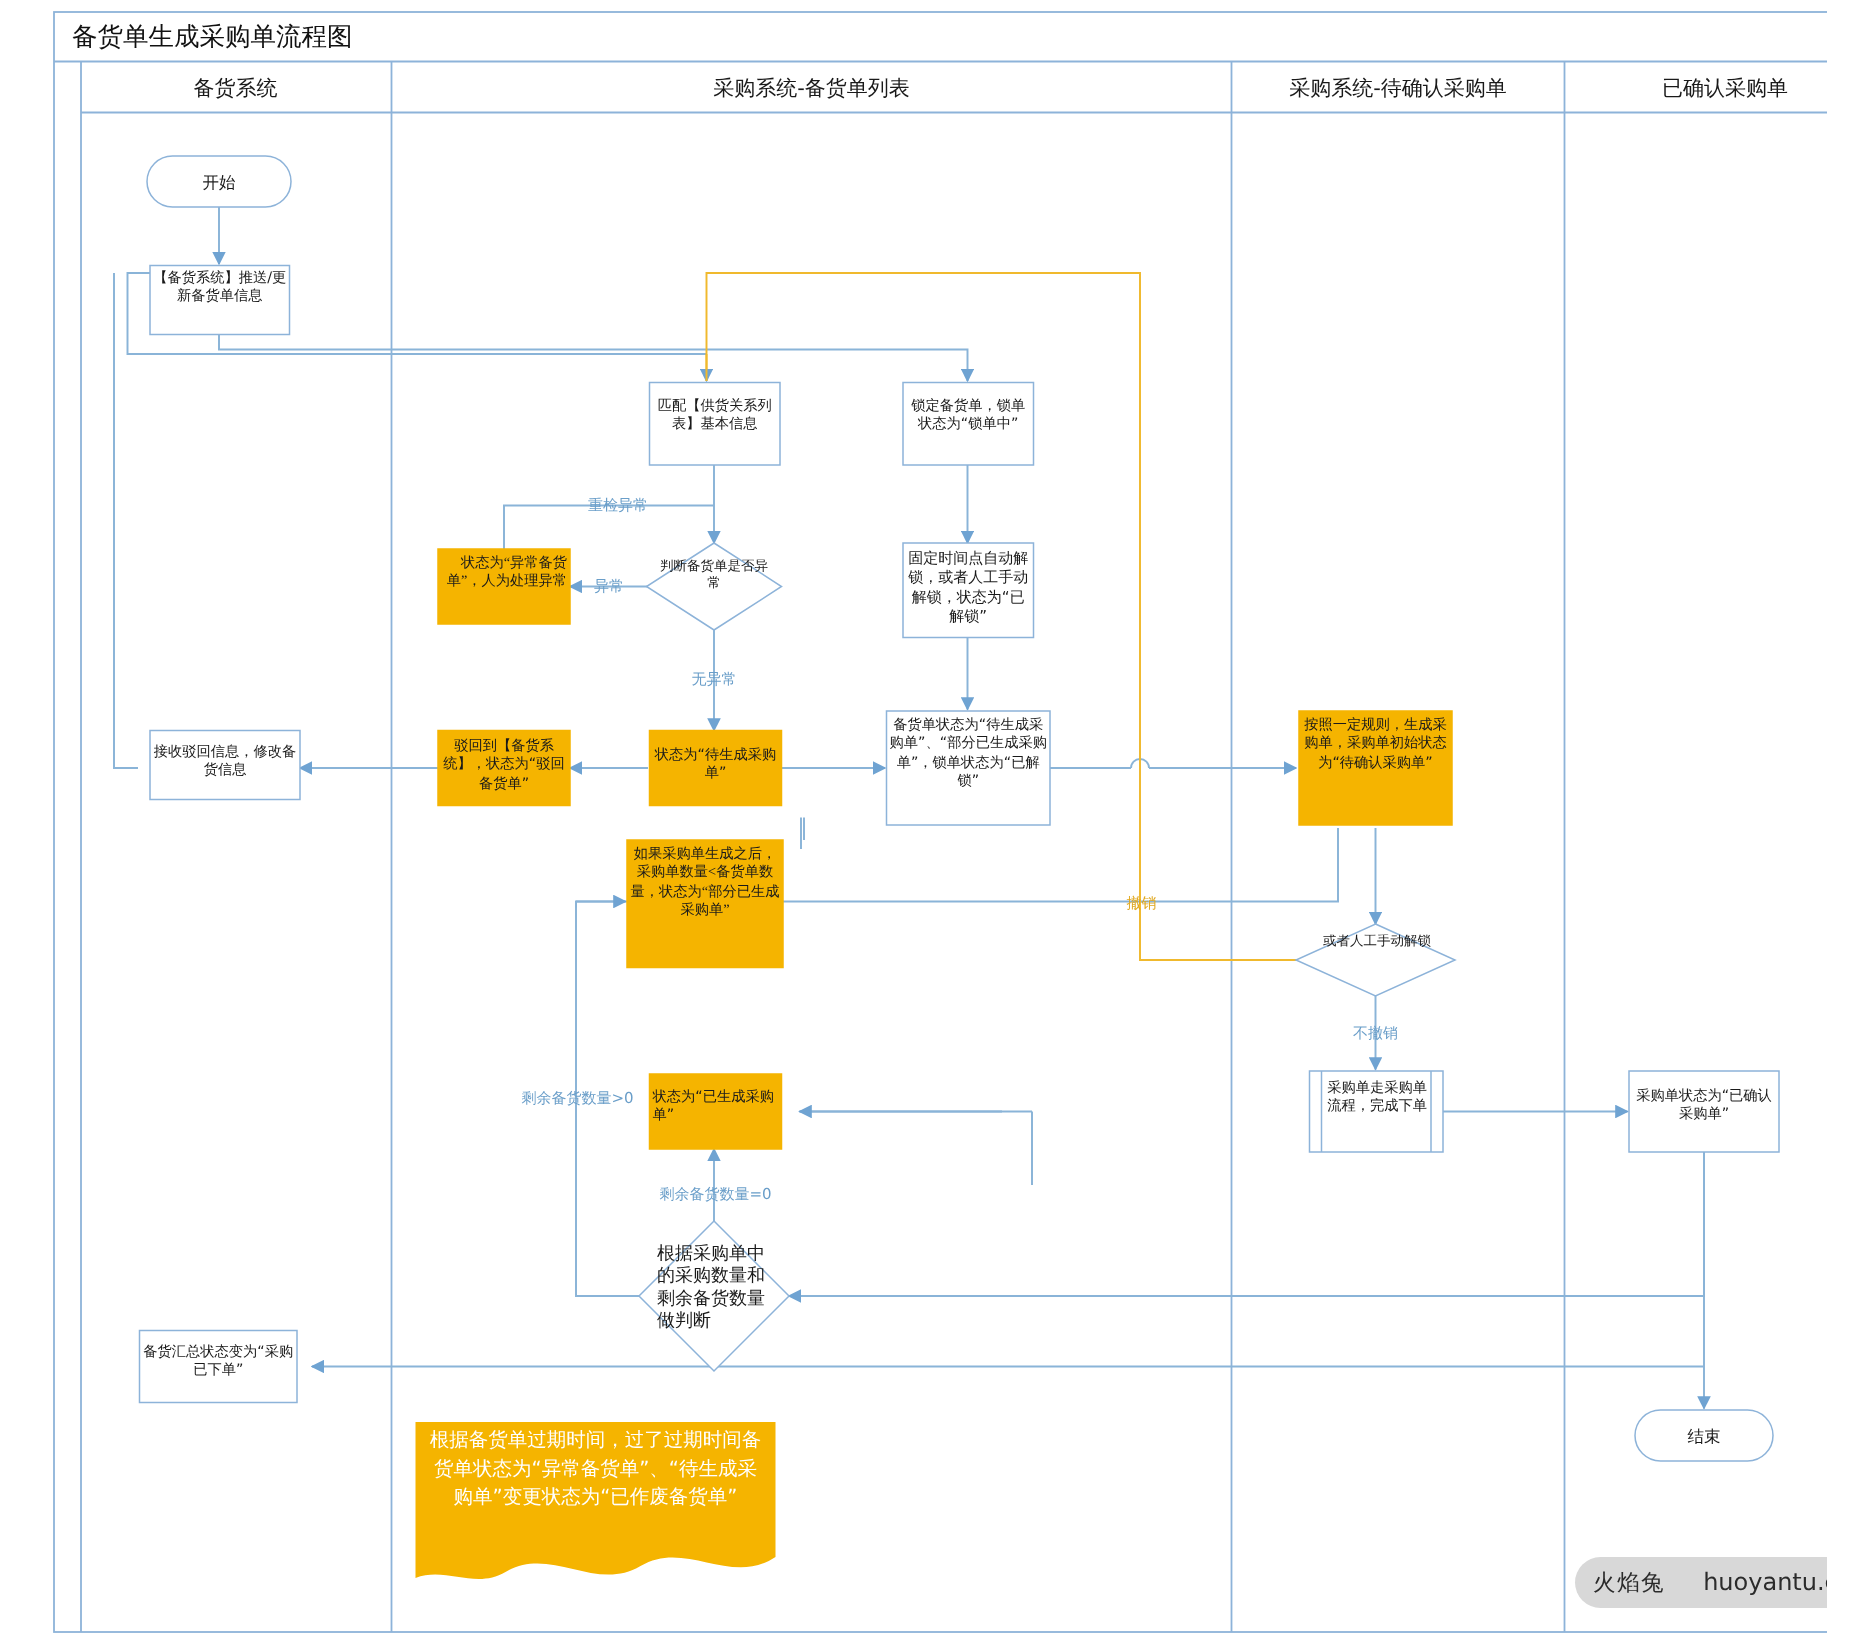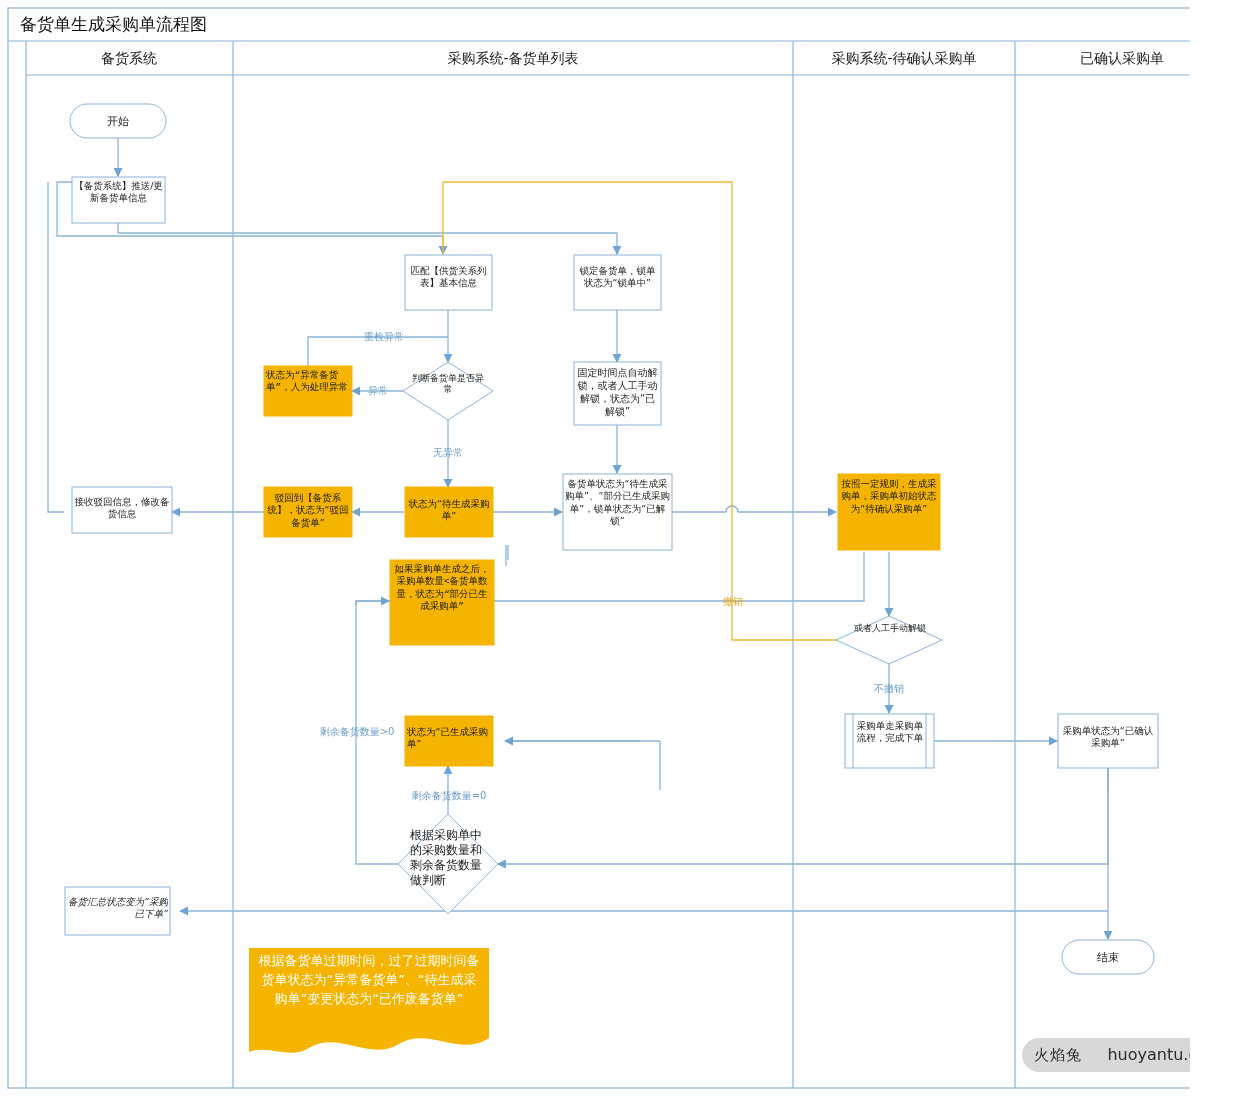--- a/index.html
+++ b/index.html
@@ -1,17 +1,17 @@
 <!DOCTYPE html>
 <html><head>
 <meta charset="utf-8">
 <style>
   html,body{margin:0;padding:0;background:#ffffff;}
   body{font-family:"DejaVu Sans","Liberation Sans",sans-serif;}
-  #root{position:relative;width:1190px;height:1096px;overflow:hidden;background:#fff;}
+  #root{position:relative;width:1190px;height:1096px;overflow:hidden;background:#fff;margin-left:28px;}
   svg{display:block;}
   .lbl{font-size:11px;fill:#1a1a1a;}
   .hdr{font-size:14px;fill:#1a1a1a;}
   .edge-lbl{font-size:10px;}
 </style>
 </head>
 <body>
 
 <div id="root">
 
@@ -151,21 +151,21 @@
     <g>
       <rect x="574" y="255" width="87" height="55" fill="#fff" stroke="#8db3d9"></rect>
       <foreignObject x="576" y="265" width="83" height="46">
         <div xmlns="http://www.w3.org/1999/xhtml" style="font-family:'DejaVu Sans','Liberation Sans',sans-serif;font-size:9.5px;color:#1a1a1a;text-align:center;line-height:1.3;">锁定备货单，锁单状态为“锁单中”</div>
       </foreignObject>
     </g>
 
     <g>
       <rect x="264" y="366" width="88" height="50" fill="#f5b400" stroke="#f5b400"></rect>
       <foreignObject x="266" y="370" width="84" height="46">
-        <div xmlns="http://www.w3.org/1999/xhtml" style="font-family:Liberation Mono, monospace;font-size:9.5px;color:#1a1a1a;text-align:left;line-height:1.3;">状态为“异常备货单”，人为处理异常</div>
+        <div xmlns="http://www.w3.org/1999/xhtml" style="font-family:Liberation Serif, serif;font-size:9.5px;color:#1a1a1a;text-align:right;line-height:1.3;">状态为“异常备货单”，人为处理异常</div>
       </foreignObject>
     </g>
 
     <g>
       <polygon points="448,362 493,391 448,420 403,391" fill="#fff" stroke="#8db3d9"></polygon>
       <foreignObject x="412" y="373" width="72" height="40">
         <div xmlns="http://www.w3.org/1999/xhtml" style="font-family:'DejaVu Sans','Liberation Sans',sans-serif;font-size:9px;color:#1a1a1a;text-align:center;line-height:1.25;">判断备货单是否异常</div>
       </foreignObject>
     </g>
 
@@ -207,21 +207,21 @@
     <g>
       <rect x="838" y="474" width="102" height="76" fill="#f5b400" stroke="#f5b400"></rect>
       <foreignObject x="840" y="478" width="98" height="72">
         <div xmlns="http://www.w3.org/1999/xhtml" style="font-family:'DejaVu Sans','Liberation Sans',sans-serif;font-size:9.5px;color:#1a1a1a;text-align:center;line-height:1.3;">按照一定规则，生成采购单，采购单初始状态为“待确认采购单”</div>
       </foreignObject>
     </g>
 
     <g>
       <rect x="390" y="560" width="104" height="85" fill="#f5b400" stroke="#f5b400"></rect>
       <foreignObject x="392" y="564" width="100" height="81">
-        <div xmlns="http://www.w3.org/1999/xhtml" style="font-family:Liberation Mono, monospace;font-size:9.5px;color:#1a1a1a;text-align:center;line-height:1.3;">如果采购单生成之后，采购单数量&lt;备货单数量，状态为“部分已生成采购单”</div>
+        <div xmlns="http://www.w3.org/1999/xhtml" style="font-family:Liberation Serif, serif;font-size:9.5px;color:#1a1a1a;text-align:center;line-height:1.3;">如果采购单生成之后，采购单数量&lt;备货单数量，状态为“部分已生成采购单”</div>
       </foreignObject>
     </g>
 
     <g>
       <polygon points="889,616 942,640 889,664 836,640" fill="#fff" stroke="#8db3d9"></polygon>
       <foreignObject x="852" y="623" width="76" height="36">
         <div xmlns="http://www.w3.org/1999/xhtml" style="font-family:'DejaVu Sans','Liberation Sans',sans-serif;font-size:9px;color:#1a1a1a;text-align:center;line-height:1.25;">或者人工手动解锁</div>
       </foreignObject>
     </g>
 
@@ -251,21 +251,21 @@
     <g>
       <polygon points="448,814 498,864 448,914 398,864" fill="#fff" stroke="#8db3d9"></polygon>
       <foreignObject x="410" y="828" width="76" height="74">
         <div xmlns="http://www.w3.org/1999/xhtml" style="font-family:'DejaVu Sans','Liberation Sans',sans-serif;font-size:12px;color:#1a1a1a;text-align:left;line-height:1.25;">根据采购单中的采购数量和剩余备货数量做判断</div>
       </foreignObject>
     </g>
 
     <g>
       <rect x="65" y="887" width="105" height="48" fill="#fff" stroke="#8db3d9"></rect>
       <foreignObject x="67" y="896" width="101" height="42">
-        <div xmlns="http://www.w3.org/1999/xhtml" style="font-family:'DejaVu Sans','Liberation Sans',sans-serif;font-size:9.5px;color:#1a1a1a;text-align:right;line-height:1.3;font-style:italic;">备货汇总状态变为“采购已下单”</div>
+        <div xmlns="http://www.w3.org/1999/xhtml" style="font-family:'DejaVu Sans','Liberation Sans',sans-serif;font-size:9.5px;color:#1a1a1a;text-align:center;line-height:1.3;">备货汇总状态变为“采购已下单”</div>
       </foreignObject>
     </g>
 
     <g>
       <rect x="1062" y="940" width="92" height="34" rx="17" ry="17" fill="#fff" stroke="#8db3d9"></rect>
       <text class="lbl" x="1108" y="961" text-anchor="middle">结束</text>
     </g>
 
     <text class="edge-lbl" x="384" y="340" text-anchor="middle" fill="#6a9ec9">重检异常</text>
     <text class="edge-lbl" x="378" y="394" text-anchor="middle" fill="#6a9ec9">异常</text>

